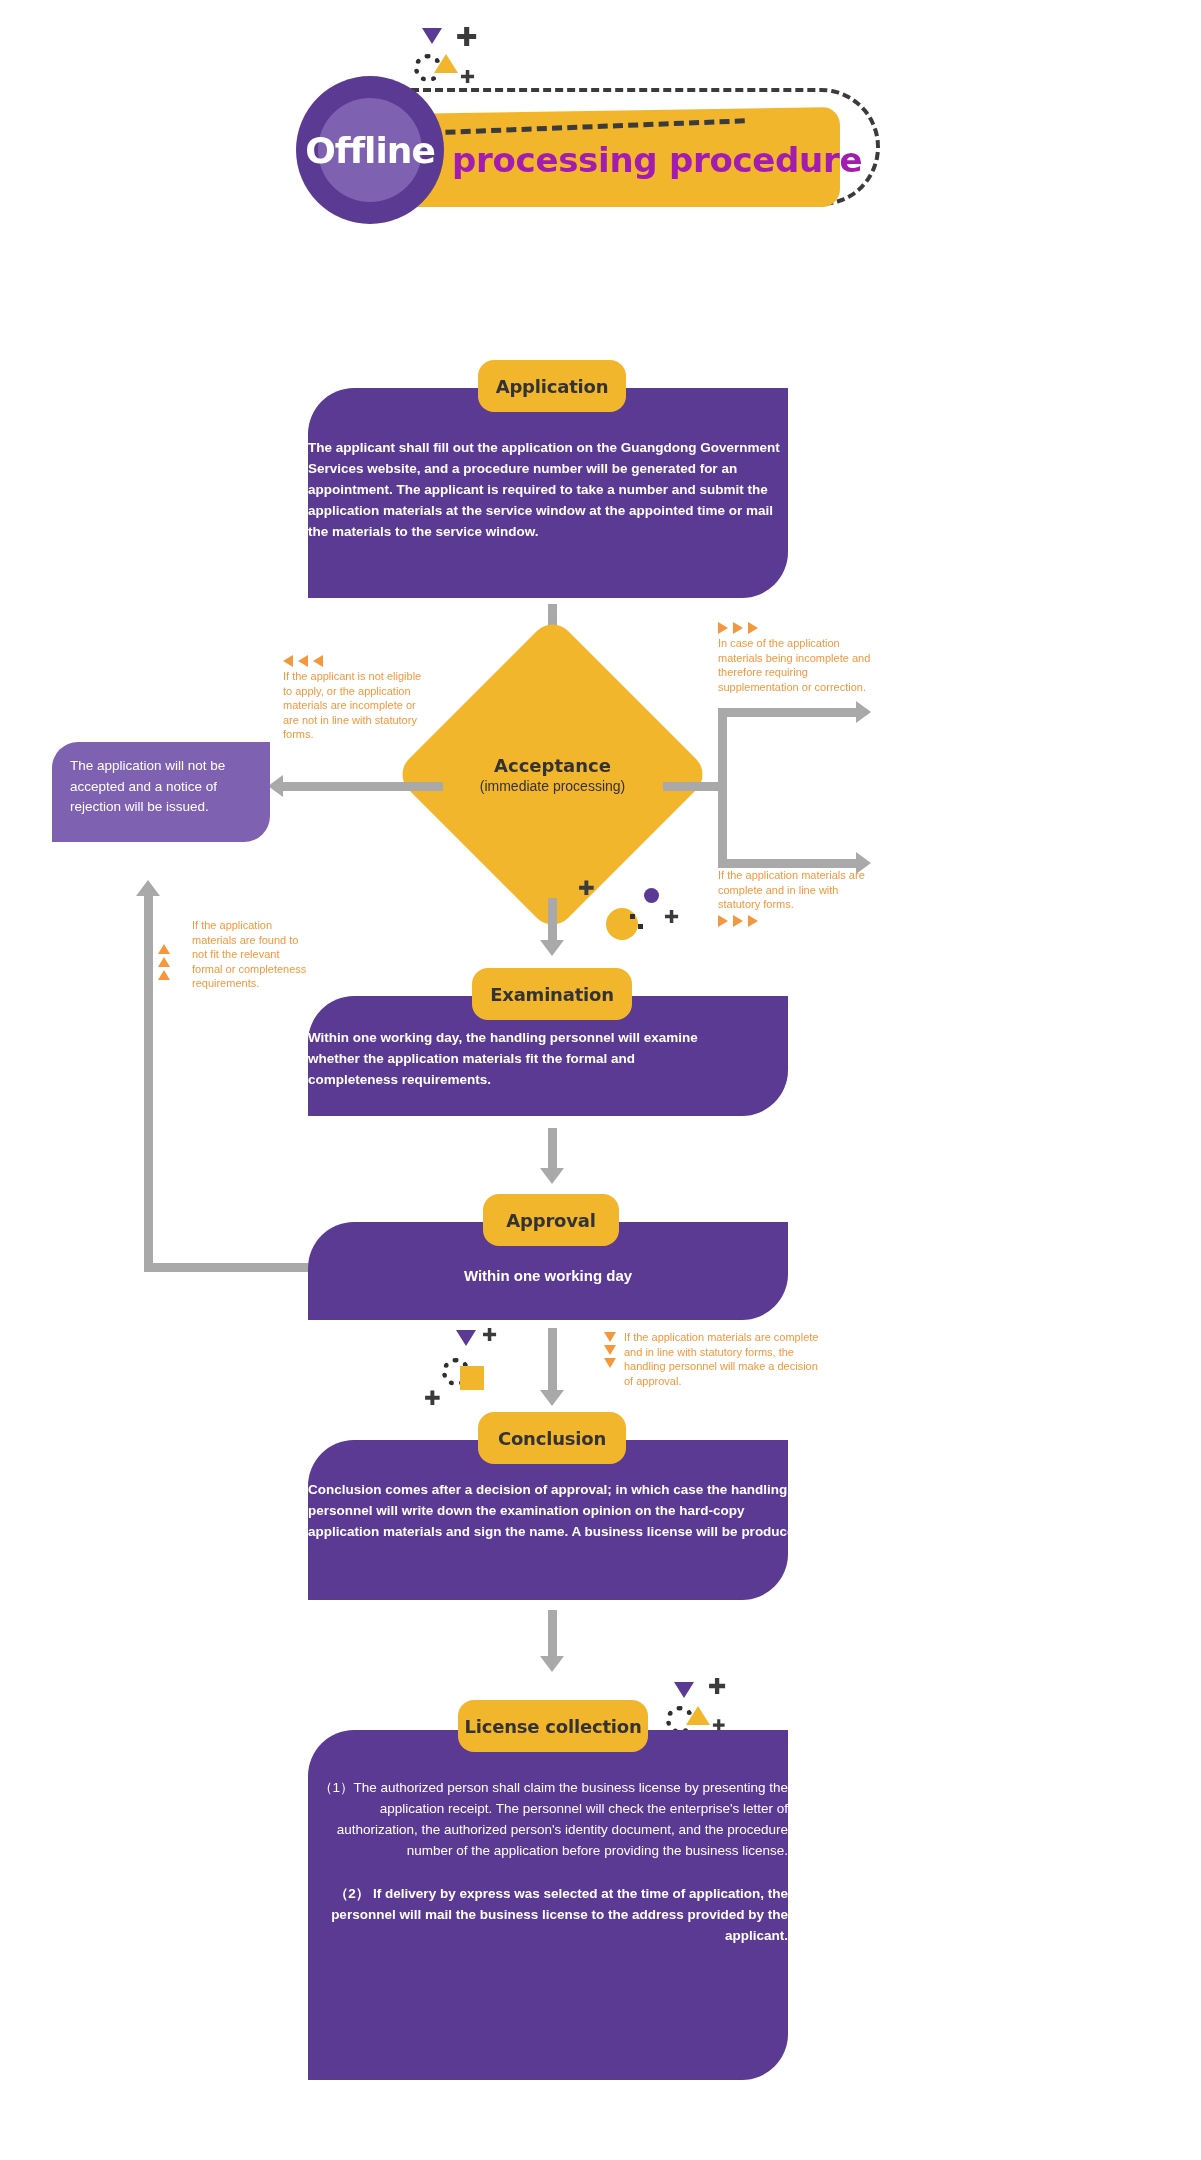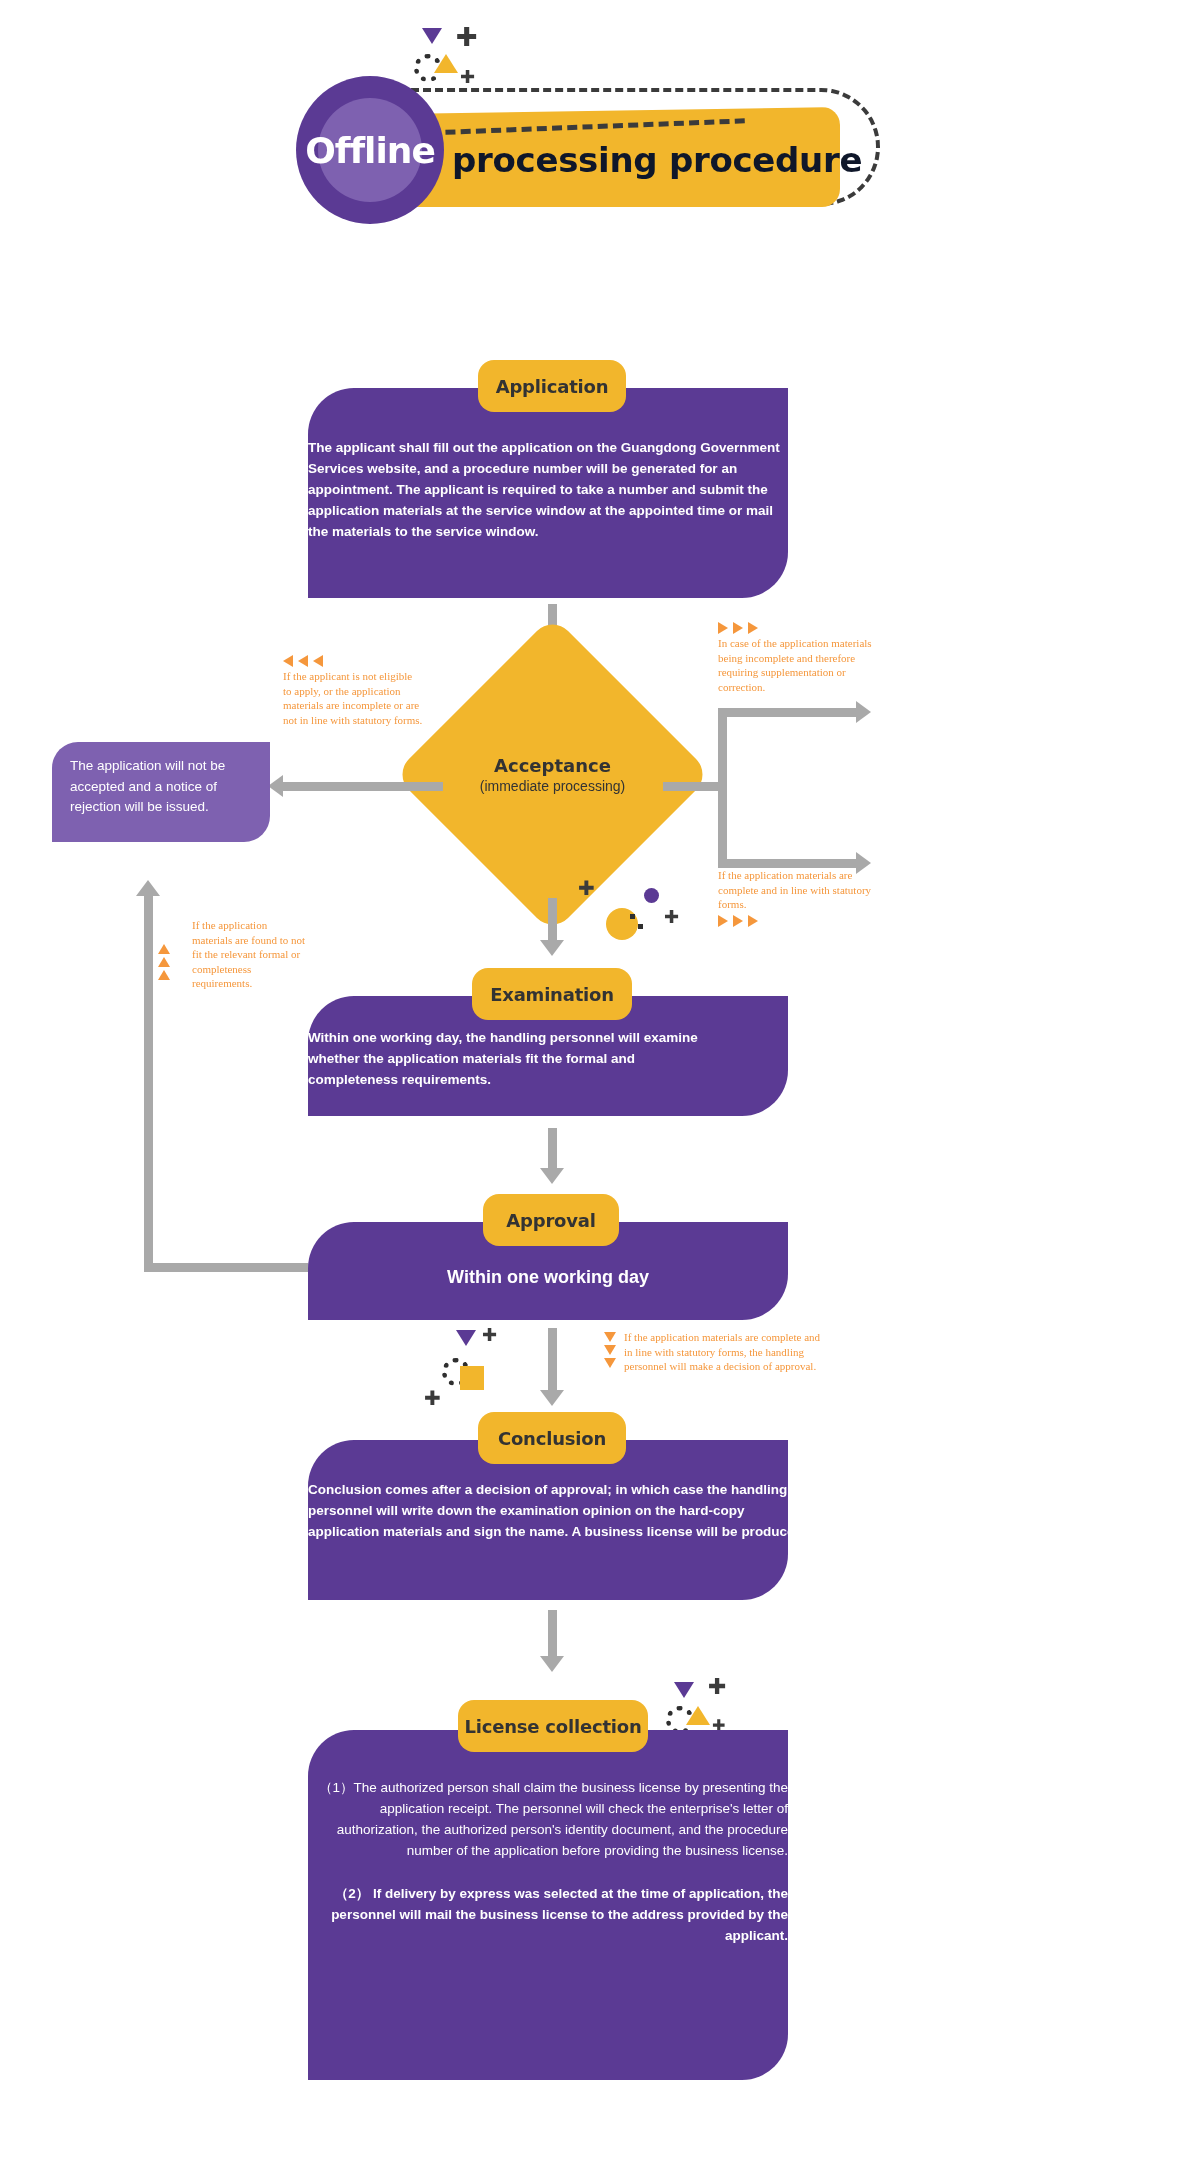--- a/index.html
+++ b/index.html
@@ -26,21 +26,21 @@
   .hdr-banner {
     position: absolute; left: 330px; top: 107px;
     width: 510px; height: 100px;
     background: #f2b62c;
     border-radius: 18px 18px 18px 18px;
     clip-path: polygon(0 8%, 100% 0%, 100% 100%, 0 100%);
   }
   .hdr-title {
     position: absolute; left: 452px; top: 140px;
     font-size: 34px; font-weight: bold;
-    color: #0f172a;
+    color: #a21caf;
     letter-spacing: -0.3px;
     font-family: "DejaVu Sans", sans-serif;
     white-space: nowrap;
   }
   .hdr-dashline {
     position: absolute; left: 415px; top: 131px;
     width: 330px; height: 0;
     border-top: 5px dashed #3b3b3b;
     transform: rotate(-2.2deg);
     transform-origin: left center;
@@ -157,21 +157,20 @@
     line-height: 1.52;
     padding: 14px 16px 14px 18px;
   }
 
   
   .ann {
     position: absolute;
     color: #f5973c;
     font-size: 11px;
     line-height: 1.32;
-    font-family: Liberation Serif, serif;
   }
   .tri-row { display: flex; gap: 5px; margin-bottom: 2px; }
   .tri-r { width: 0; height: 0; border-top: 6px solid transparent; border-bottom: 6px solid transparent; border-left: 10px solid #f5973c; }
   .tri-l { width: 0; height: 0; border-top: 6px solid transparent; border-bottom: 6px solid transparent; border-right: 10px solid #f5973c; }
   .tri-u { width: 0; height: 0; border-left: 6px solid transparent; border-right: 6px solid transparent; border-bottom: 10px solid #f5973c; }
   .tri-d { width: 0; height: 0; border-left: 6px solid transparent; border-right: 6px solid transparent; border-top: 10px solid #f5973c; }
   .tri-col { display: flex; flex-direction: column; gap: 3px; }
 
   
   .conn { position: absolute; background: #a9a9a9; }
@@ -318,21 +317,21 @@
   </div>
 
   <div class="conn" style="left:548px; top:1128px; width:9px; height:44px;"></div>
   <div class="arrowhead-down" style="left:540px; top:1168px;"></div>
 
   <div class="pbox" style="left:308px; top:1222px; width:480px; height:98px;"></div>
   <div class="tag" style="left:483px; top:1194px; width:136px;">
     <span>Approval</span>
   </div>
   <div class="pbox-text" style="left:308px; top:1264px; width:480px; text-align:center;">
-    <p style="font-size:18px;">Within one working day</p>
+    <p style="font-size:15px;">Within one working day</p>
   </div>
 
   <div class="conn" style="left:548px; top:1328px; width:9px; height:66px;"></div>
   <div class="arrowhead-down" style="left:540px; top:1390px;"></div>
 
   <div class="ann" style="left:604px; top:1330px; width:230px; display:flex; gap:8px;">
     <div class="tri-col" style="padding-top:2px;">
       <div class="tri-d"></div>
       <div class="tri-d"></div>
       <div class="tri-d"></div>

